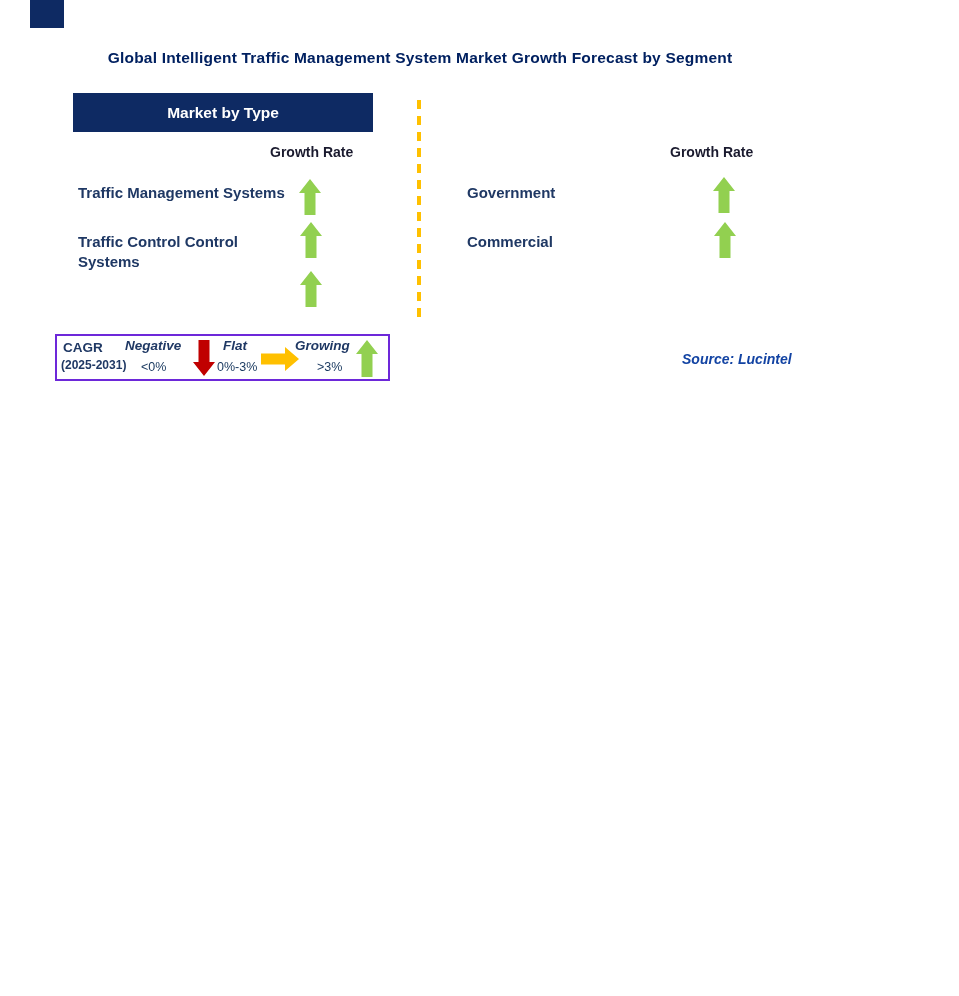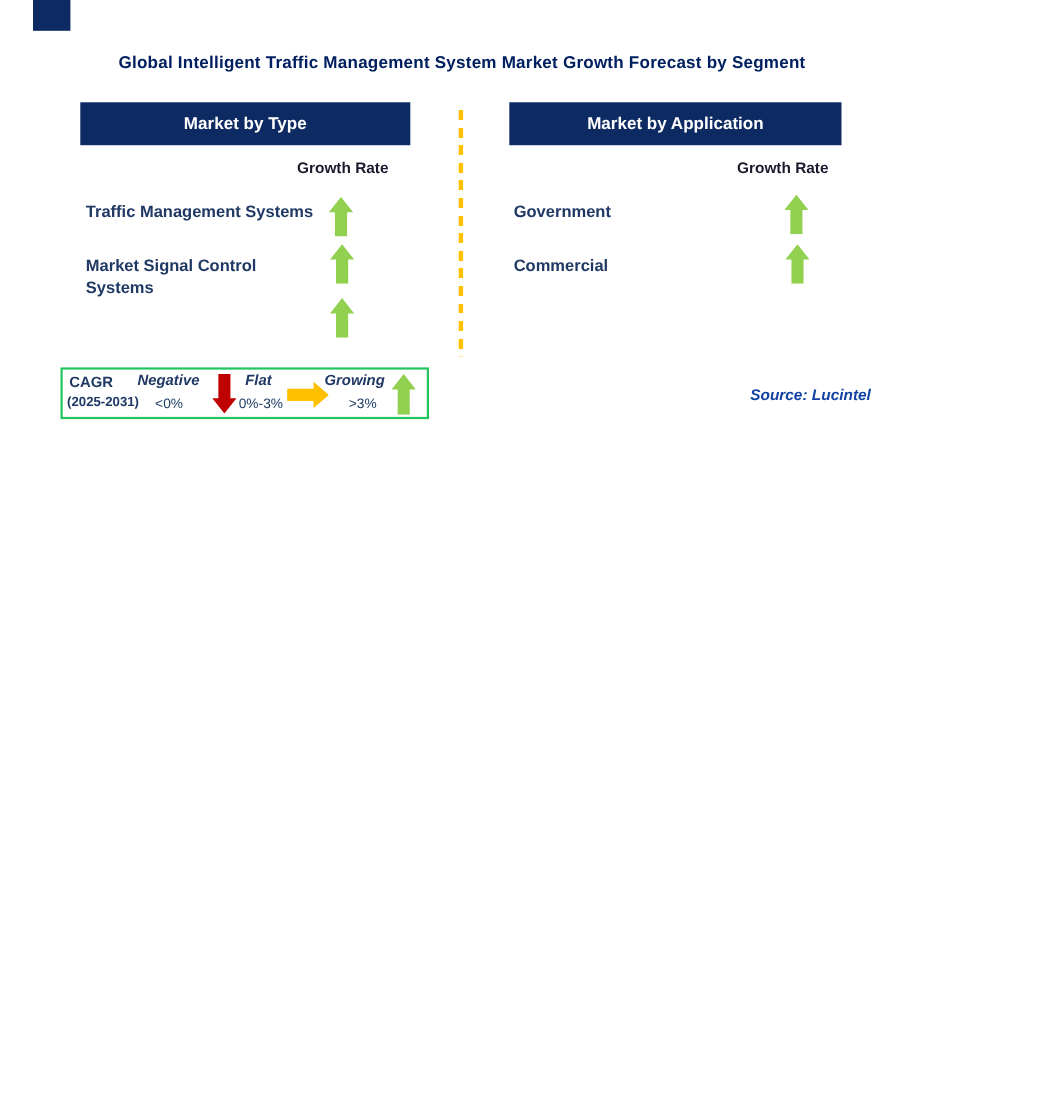--- a/index.html
+++ b/index.html
@@ -40,21 +40,21 @@
     line-height:20px;
   }
   .nowrap{white-space:nowrap;}
   .arrow{position:absolute;}
   .divider{
     position:absolute;left:417px;top:100px;width:3.5px;height:224px;
     background:repeating-linear-gradient(to bottom,#FFC000 0 9px,transparent 9px 16px);
   }
   .legend-box{
     position:absolute;left:55px;top:334px;width:335px;height:47px;
-    border:2px solid #22c55e;background:#ffffff;box-sizing:border-box;
+    border:2px solid #6d28d9;background:#ffffff;box-sizing:border-box;
   }
   .legend-box .cagr{
     position:absolute;left:6px;top:4px;
     font-size:13.5px;font-weight:bold;color:#1F3864;
   }
   .legend-box .cagr-period{
     position:absolute;left:4px;top:22px;
     font-size:12px;font-weight:bold;color:#1F3864;
   }
   .legend-box .entry-name{
@@ -90,32 +90,31 @@
   <div class="chart-title">Global Intelligent Traffic Management System Market Growth Forecast by Segment</div>
 
   <div class="panel-header left">Market by Type</div>
   <div class="growth-rate left">Growth Rate</div>
 
   <div class="item-label nowrap" style="left:78px;top:183px;">Traffic Management Systems</div>
   <svg class="arrow" style="left:299px;top:179px;" width="22" height="36" viewBox="0 0 22 36">
     <polygon points="11,0 22,14 16.5,14 16.5,36 5.5,36 5.5,14 0,14" fill="#92D050"></polygon>
   </svg>
 
-  <div class="item-label" style="left:78px;top:232px;max-width:175px;">Market Signal Control Systems</div>
+  <div class="item-label" style="left:78px;top:232px;max-width:175px;">Traffic Control Control Systems</div>
   <svg class="arrow" style="left:300px;top:222px;" width="22" height="36" viewBox="0 0 22 36">
     <polygon points="11,0 22,14 16.5,14 16.5,36 5.5,36 5.5,14 0,14" fill="#92D050"></polygon>
   </svg>
 
   <svg class="arrow" style="left:300px;top:271px;" width="22" height="36" viewBox="0 0 22 36">
     <polygon points="11,0 22,14 16.5,14 16.5,36 5.5,36 5.5,14 0,14" fill="#92D050"></polygon>
   </svg>
 
   <div class="divider"></div>
 
-  <div class="panel-header right">Market by Application</div>
   <div class="growth-rate right">Growth Rate</div>
 
   <div class="item-label nowrap" style="left:467px;top:183px;">Government</div>
   <svg class="arrow" style="left:713px;top:177px;" width="22" height="36" viewBox="0 0 22 36">
     <polygon points="11,0 22,14 16.5,14 16.5,36 5.5,36 5.5,14 0,14" fill="#92D050"></polygon>
   </svg>
 
   <div class="item-label nowrap" style="left:467px;top:232px;">Commercial</div>
   <svg class="arrow" style="left:714px;top:222px;" width="22" height="36" viewBox="0 0 22 36">
     <polygon points="11,0 22,14 16.5,14 16.5,36 5.5,36 5.5,14 0,14" fill="#92D050"></polygon>

